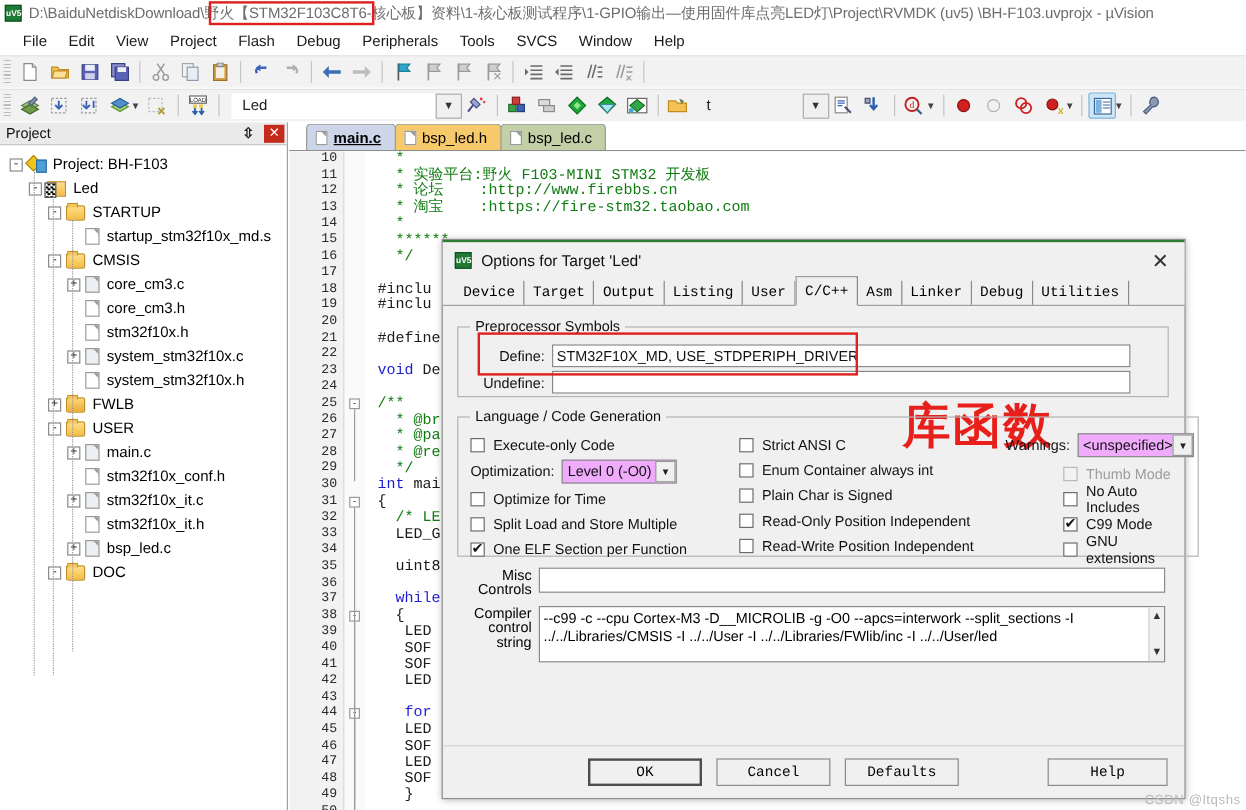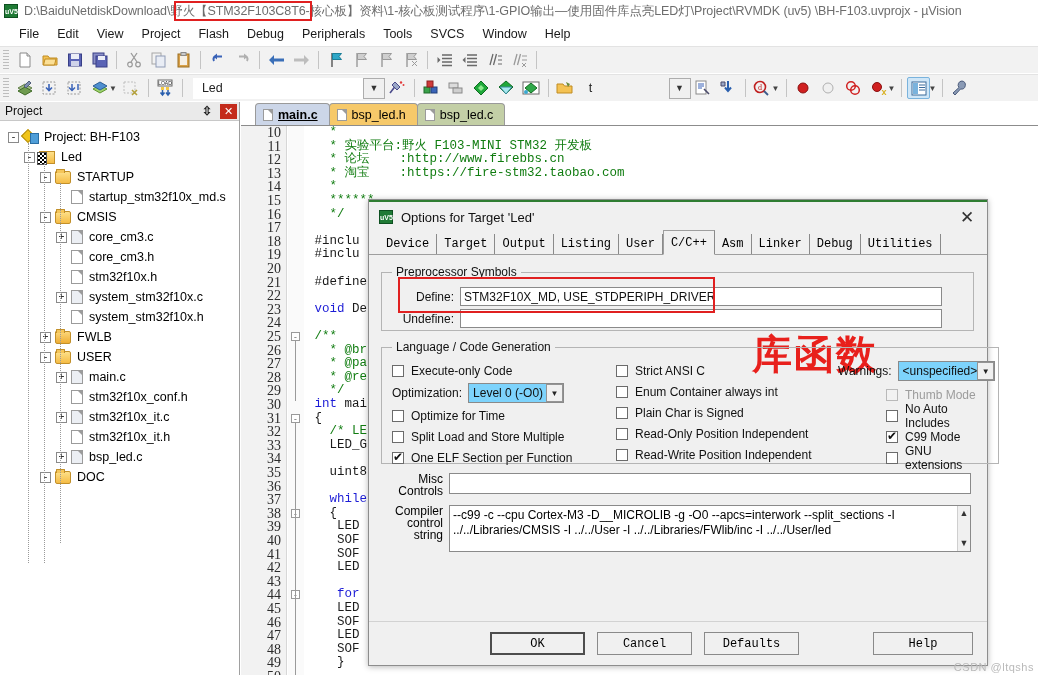--- a/index.html
+++ b/index.html
@@ -183,21 +183,21 @@
     background:#f2f2f2; border-right:1px solid #d7d7d7;
   }
   .fold-col {
     position:absolute; left:47px; top:0; width:16px; height:549px;
     background:#fafafa;
   }
   .code-lines { position:absolute; left:0; top:0; width:797px; }
   .cline { height:13.6px; line-height:13.6px; white-space:pre; position:relative; }
   .lno {
     position:absolute; left:0; width:40px; text-align:right;
-    color:#2b2b2b; font-family:Liberation Serif, serif; font-size:14px;
+    color:#2b2b2b; font-family:Liberation Mono, monospace; font-size:11px;
   }
   .ctext { position:absolute; left:66px; }
   .c-cmt { color:#107c10; }
   .c-kw  { color:#1c1cd6; }
   .c-txt { color:#1a1a1a; }
   .foldbox {
     position:absolute; left:50px; width:9px; height:9px; top:2px;
     border:1px solid #9a9a9a; background:#fff; color:#444;
     font-size:8px; line-height:7px; text-align:center;
     font-family:"Liberation Mono",monospace;
@@ -267,21 +267,21 @@
   }
   .cbox.checked::after {
     content:"✔"; position:absolute; left:0px; top:-3px;
     font-size:12px; color:#111; font-family:"DejaVu Sans",sans-serif;
   }
   .cbox.disabled { border-color:#b9b9b9; background:#f2f2f2; }
   .cblabel { font-size:12px; color:#111; }
   .cblabel.disabled { color:#9c9c9c; }
 
   .sel {
-    border:1px solid #8a8a8a; background:#7dd3fc; height:20px;
+    border:1px solid #8a8a8a; background:#f0abfc; height:20px;
     display:flex; align-items:center; font-size:12px; color:#111;
     padding-left:4px; position:relative;
   }
   .sel .arw {
     margin-left:auto; width:17px; height:18px; background:#f0f0f0;
     border:1px solid #949494; display:flex; align-items:center;
     justify-content:center; font-size:8px; color:#222;
   }
 
   .dotted-field {

